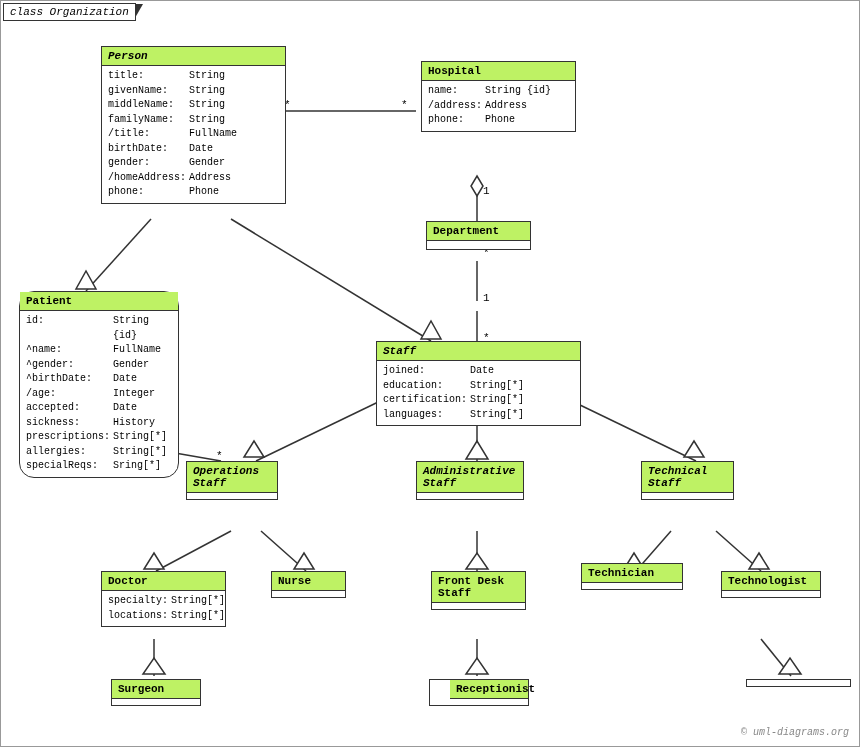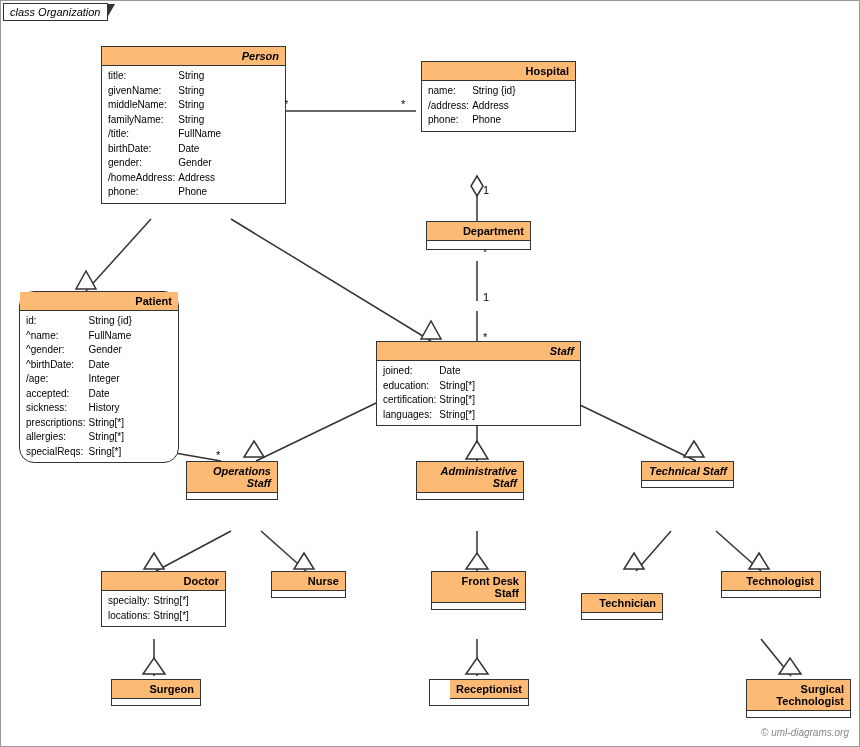--- a/index.html
+++ b/index.html
@@ -11,33 +11,34 @@
       height: 747px;
       overflow: hidden;
       position: relative;
     }
     #diagram-container {
       position: relative;
       width: 860px;
       height: 747px;
       background: #fff;
       border: 1px solid #999;
+      font-family: Liberation Mono, monospace;
     }
     .class-box {
       position: absolute;
       border: 1.5px solid #333;
       background: #fff;
       text-align: left;
     }
     .class-title {
-      text-align: right;
+      text-align: left;
       font-weight: bold;
       padding: 3px 6px;
       border-bottom: 1.5px solid #333;
-      background: #fdba74;
+      background: #bef264;
     }
     .class-title.italic {
       font-style: italic;
     }
     .class-body {
       padding: 3px 6px;
       font-size: 10px;
       line-height: 1.45;
     }
     .class-body table {
@@ -343,40 +344,39 @@
   <div class="class-box" style="left:270px; top:570px; width:75px; text-align:center;">
     <div class="class-title">Nurse</div>
     <div class="class-body" style="min-height:6px;"></div>
   </div>
 
   <div class="class-box" style="left:430px; top:570px; width:95px; text-align:center;">
     <div class="class-title">Front Desk Staff</div>
     <div class="class-body" style="min-height:6px;"></div>
   </div>
 
-  <div class="class-box" style="left:580px; top:592px; width:82px; text-align:center;">
+  <div class="class-box" style="left:580px; top:562px; width:102px; text-align:center;">
     <div class="class-title">Technician</div>
     <div class="class-body" style="min-height:6px;"></div>
   </div>
 
   <div class="class-box" style="left:720px; top:570px; width:100px; text-align:center;">
     <div class="class-title">Technologist</div>
     <div class="class-body" style="min-height:6px;"></div>
   </div>
 
   <div class="class-box" style="left:110px; top:678px; width:90px; text-align:center;">
     <div class="class-title">Surgeon</div>
     <div class="class-body" style="min-height:6px;"></div>
   </div>
 
   <div class="class-box" style="left:428px; top:678px; width:100px; text-align:center;padding-left:20px;">
     <div class="class-title">Receptionist</div>
     <div class="class-body" style="min-height:6px;"></div>
   </div>
 
   <div class="class-box" style="left:745px; top:678px; width:105px; text-align:center;">
-    <div class="class-title">Surgical Technologist</div>
     <div class="class-body" style="min-height:6px;"></div>
   </div>
 
   <div class="watermark">© uml-diagrams.org</div>
 
 </div>
 
 </body></html>

